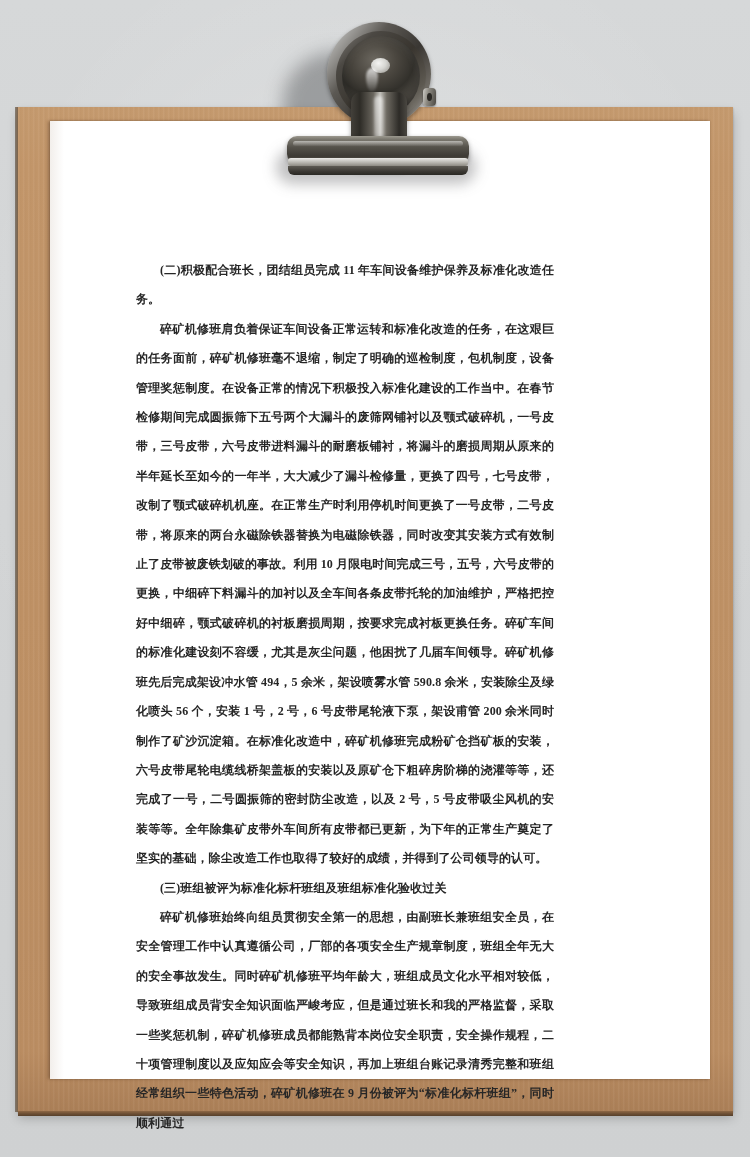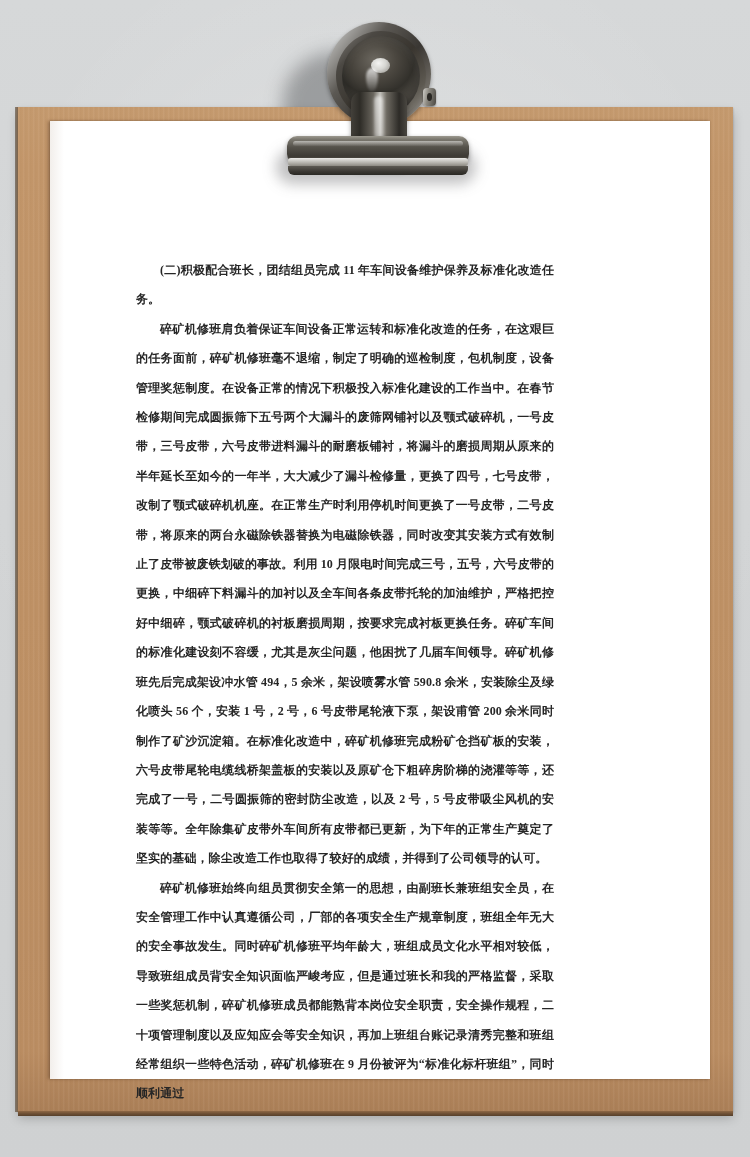--- a/index.html
+++ b/index.html
@@ -319,20 +319,21 @@
     <div class="paper">
       <div class="paper-inner-shadow"></div>
     </div>
   </div>
 
   <div class="clip-bar-shadow"></div>
 
   <div class="doc">
     <p class="para">(二)积极配合班长，团结组员完成 11 年车间设备维护保养及标准化改造任务。</p>
     <p class="para">碎矿机修班肩负着保证车间设备正常运转和标准化改造的任务，在这艰巨的任务面前，碎矿机修班毫不退缩，制定了明确的巡检制度，包机制度，设备管理奖惩制度。在设备正常的情况下积极投入标准化建设的工作当中。在春节检修期间完成圆振筛下五号两个大漏斗的废筛网铺衬以及颚式破碎机，一号皮带，三号皮带，六号皮带进料漏斗的耐磨板铺衬，将漏斗的磨损周期从原来的半年延长至如今的一年半，大大减少了漏斗检修量，更换了四号，七号皮带，改制了颚式破碎机机座。在正常生产时利用停机时间更换了一号皮带，二号皮带，将原来的两台永磁除铁器替换为电磁除铁器，同时改变其安装方式有效制止了皮带被废铁划破的事故。利用 10 月限电时间完成三号，五号，六号皮带的更换，中细碎下料漏斗的加衬以及全车间各条皮带托轮的加油维护，严格把控好中细碎，颚式破碎机的衬板磨损周期，按要求完成衬板更换任务。碎矿车间的标准化建设刻不容缓，尤其是灰尘问题，他困扰了几届车间领导。碎矿机修班先后完成架设冲水管 494，5 余米，架设喷雾水管 590.8 余米，安装除尘及绿化喷头 56 个，安装 1 号，2 号，6 号皮带尾轮液下泵，架设甫管 200 余米同时制作了矿沙沉淀箱。在标准化改造中，碎矿机修班完成粉矿仓挡矿板的安装，六号皮带尾轮电缆线桥架盖板的安装以及原矿仓下粗碎房阶梯的浇灌等等，还完成了一号，二号圆振筛的密封防尘改造，以及 2 号，5 号皮带吸尘风机的安装等等。全年除集矿皮带外车间所有皮带都已更新，为下年的正常生产奠定了坚实的基础，除尘改造工作也取得了较好的成绩，并得到了公司领导的认可。</p>
+    <p class="para">(三)班组被评为标准化标杆班组及班组标准化验收过关</p>
     <p class="para">碎矿机修班始终向组员贯彻安全第一的思想，由副班长兼班组安全员，在安全管理工作中认真遵循公司，厂部的各项安全生产规章制度，班组全年无大的安全事故发生。同时碎矿机修班平均年龄大，班组成员文化水平相对较低，导致班组成员背安全知识面临严峻考应，但是通过班长和我的严格监督，采取一些奖惩机制，碎矿机修班成员都能熟背本岗位安全职责，安全操作规程，二十项管理制度以及应知应会等安全知识，再加上班组台账记录清秀完整和班组经常组织一些特色活动，碎矿机修班在 9 月份被评为“标准化标杆班组”，同时顺利通过</p>
   </div>
 
   <div class="clip">
     <div class="clip-disc-outer"></div>
     <div class="clip-disc-mid"></div>
     <div class="clip-disc-face"></div>
     <div class="clip-disc-hole"></div>
     <div class="clip-disc-gloss"></div>
     <div class="clip-screw"></div>

